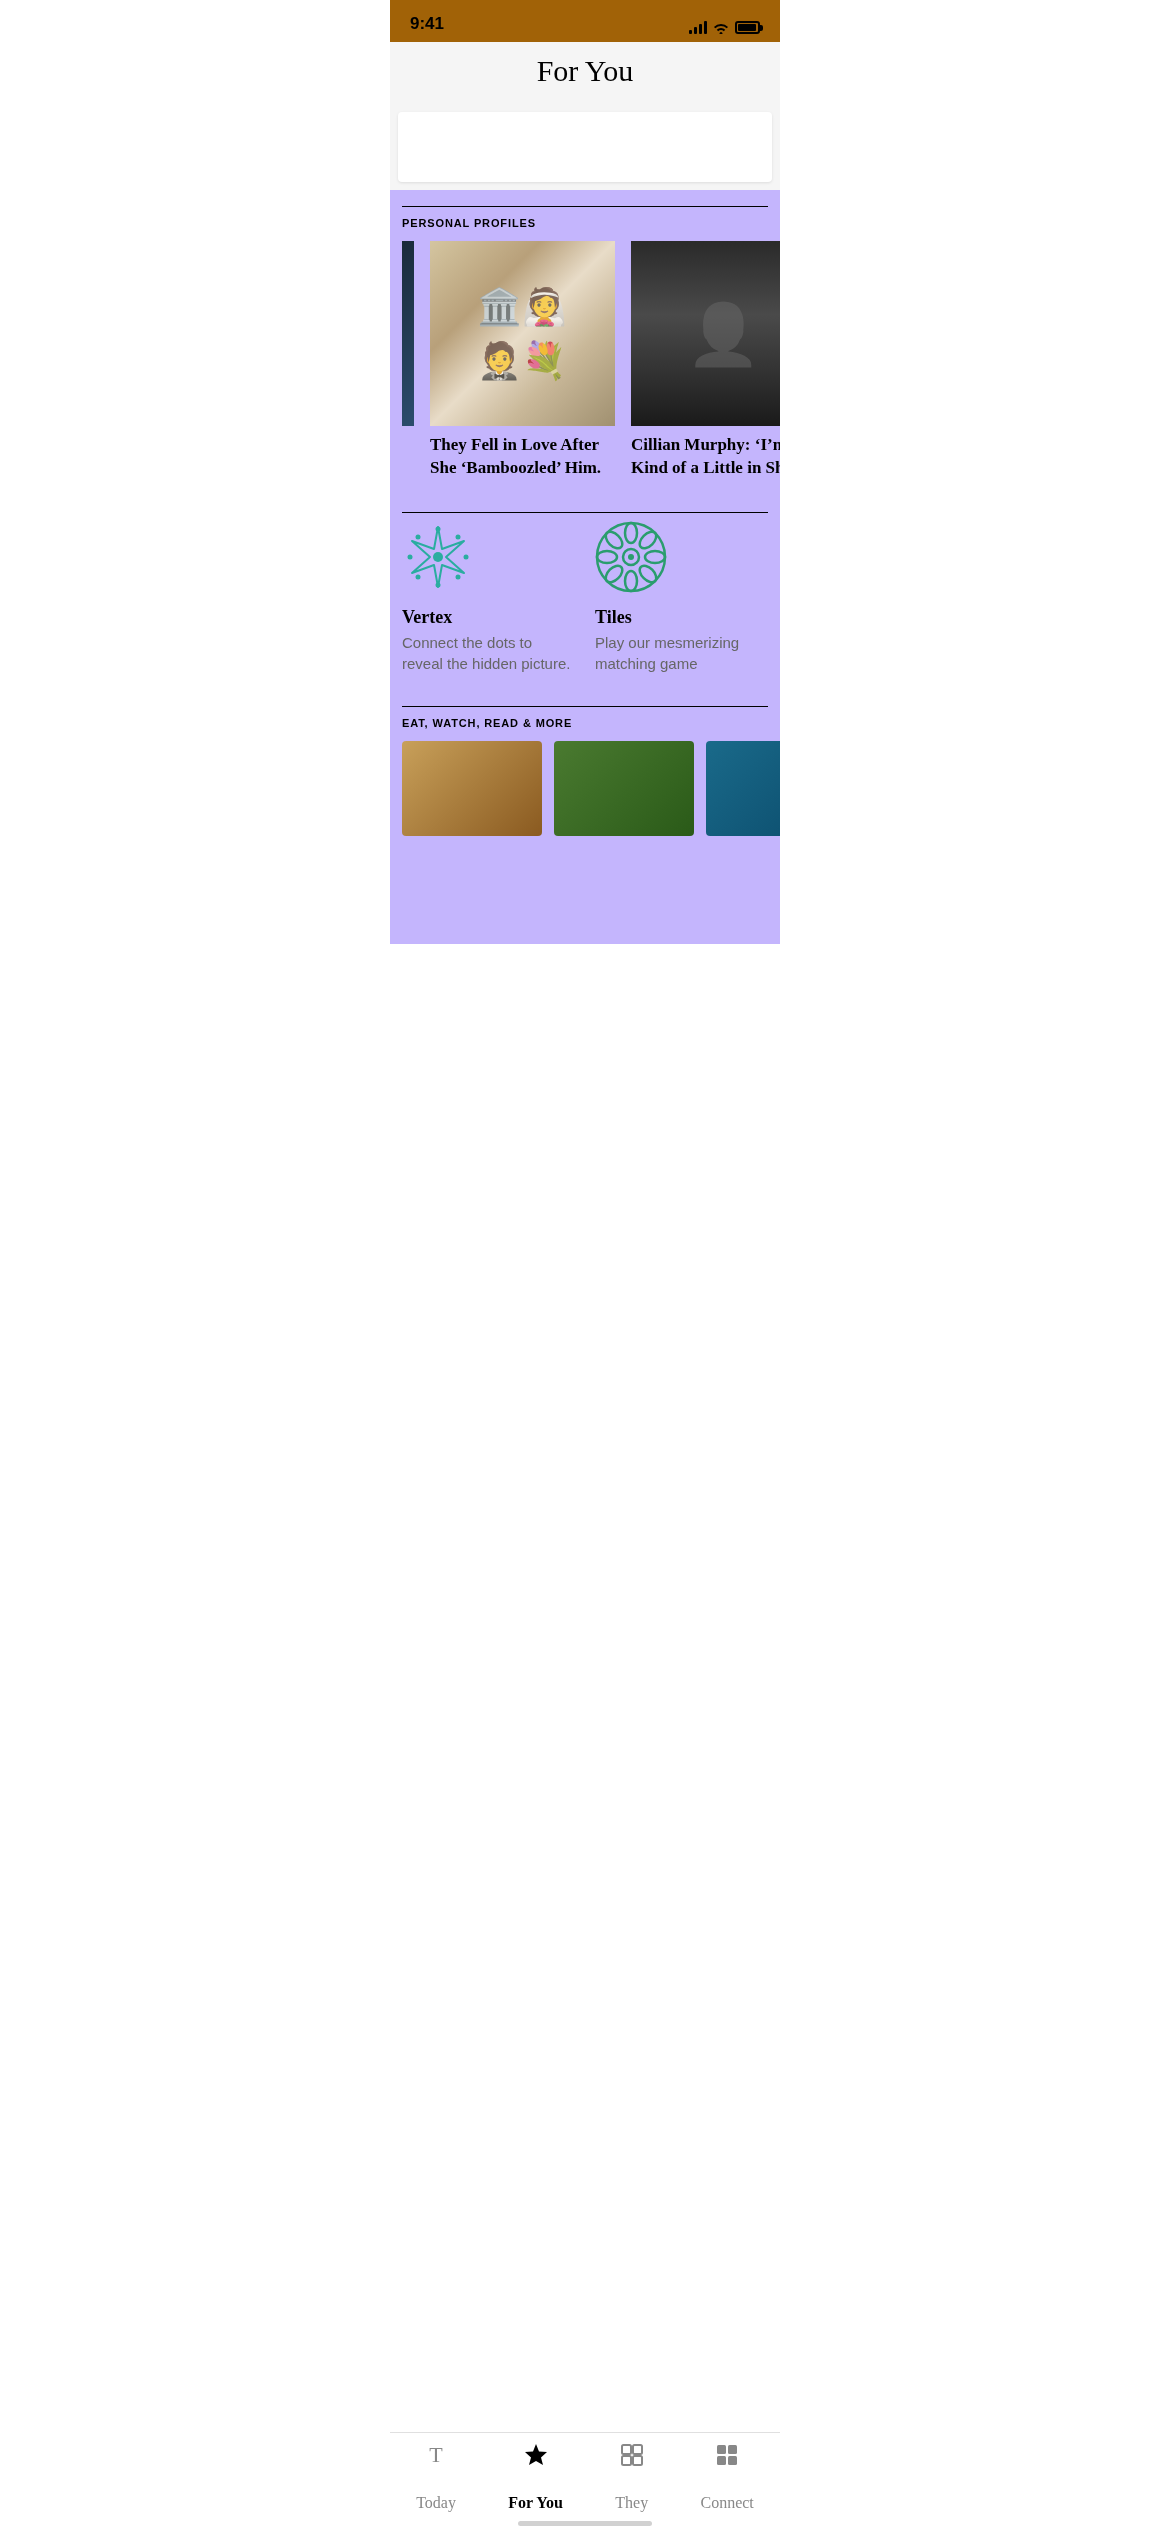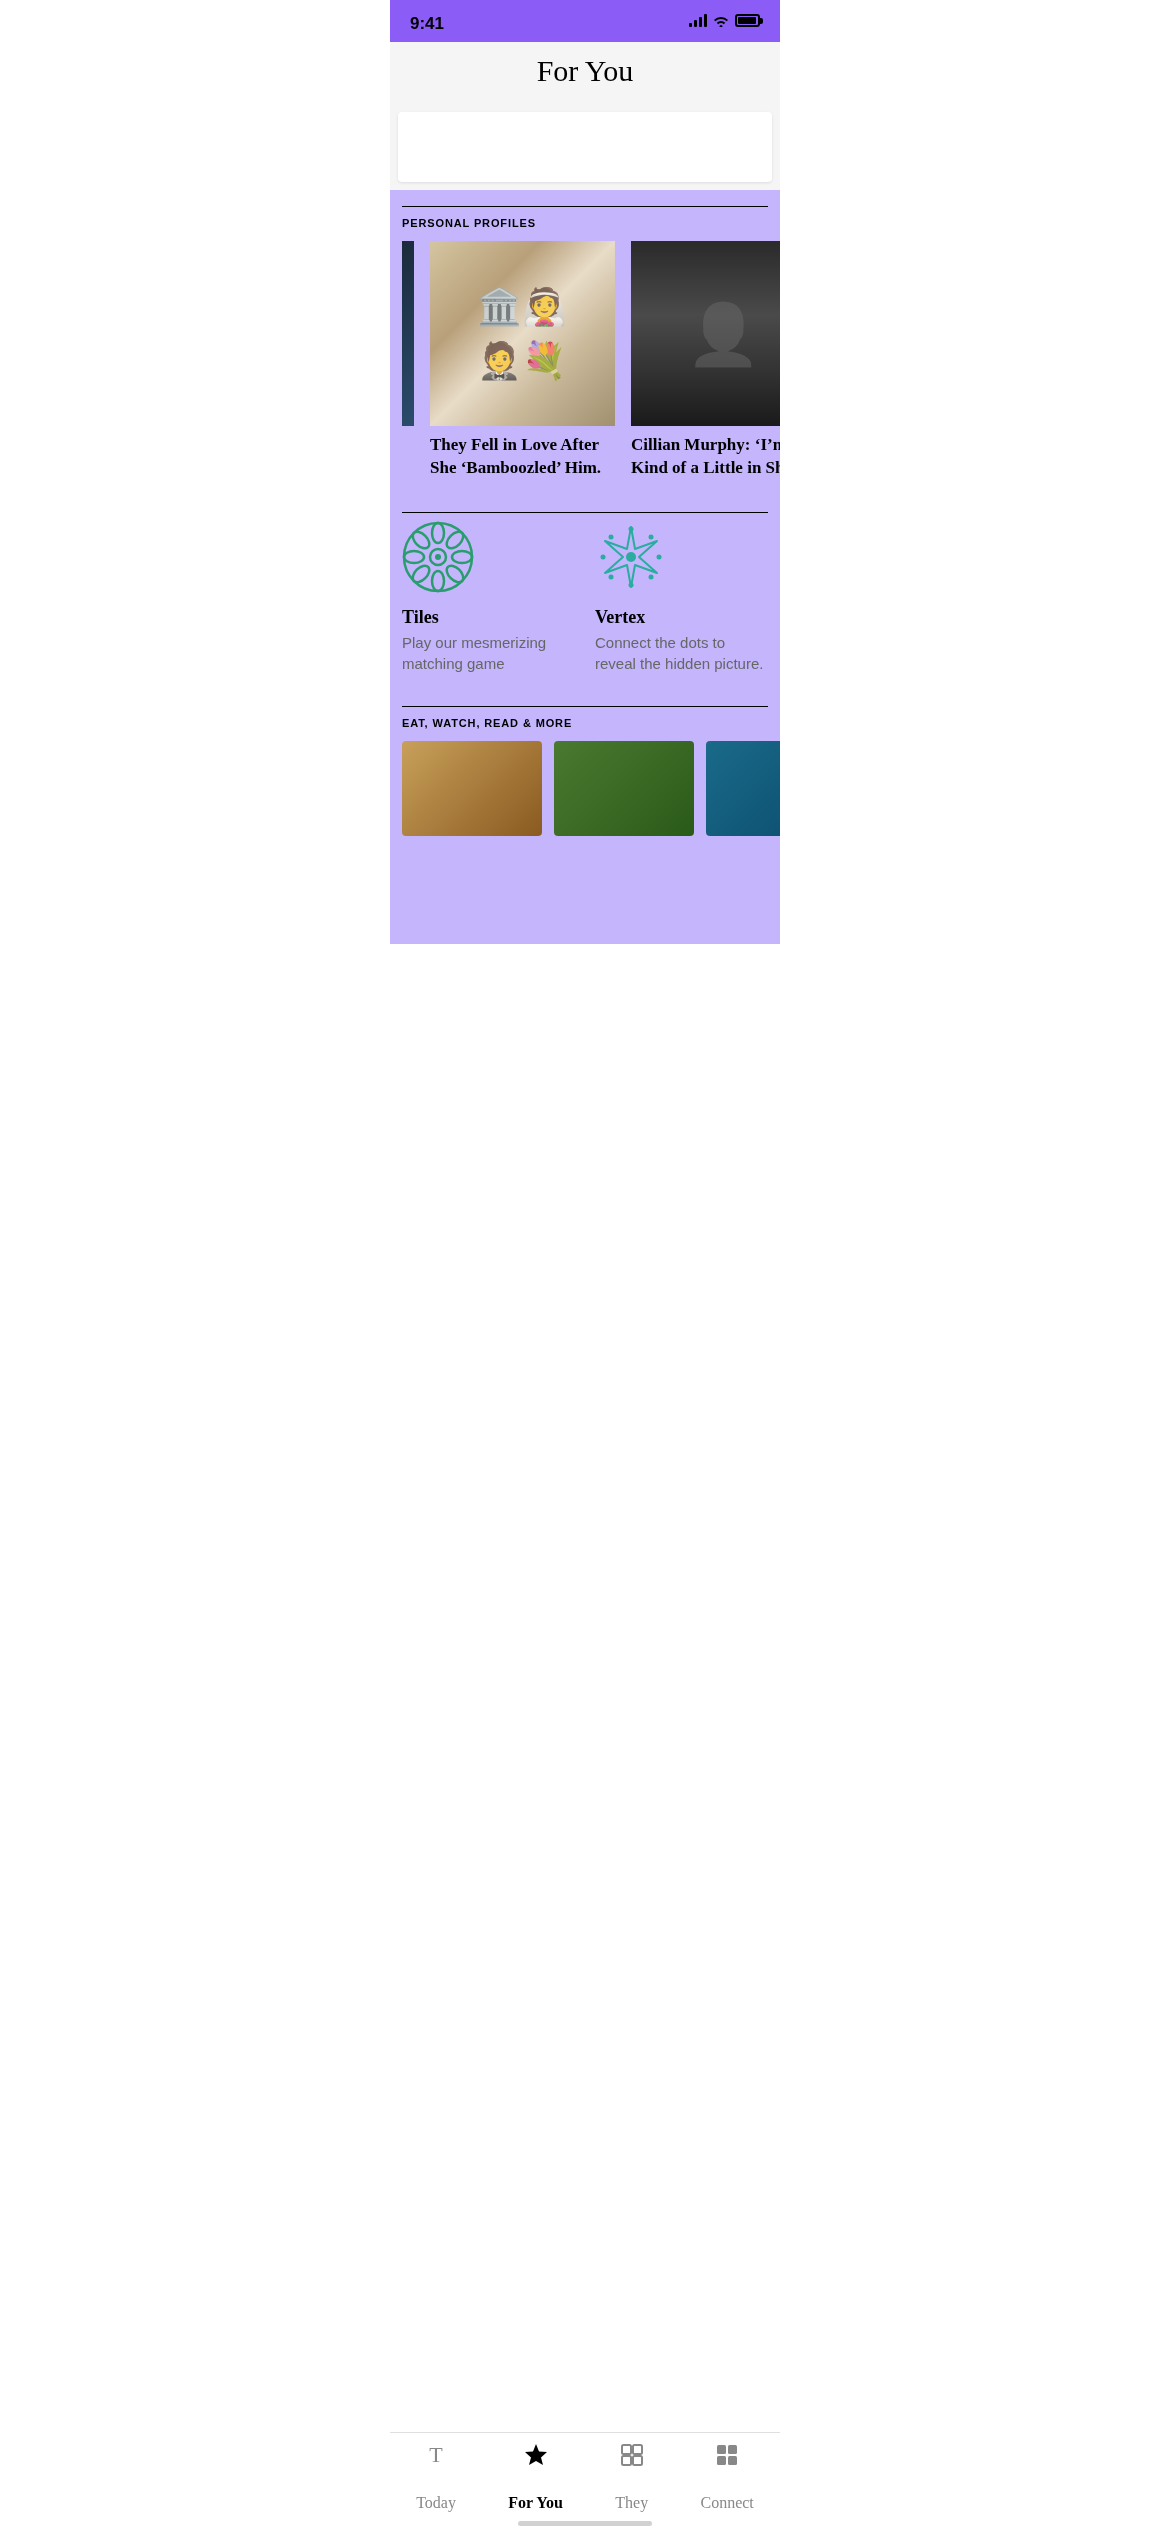--- a/index.html
+++ b/index.html
@@ -12,23 +12,23 @@
       min-height: 844px;
       margin: 0 auto;
       overflow-x: hidden;
       background: #fff;
     }
 
     
     .status-bar {
       display: flex;
       justify-content: space-between;
-      align-items: flex-start;
+      align-items: flex-end;
       padding: 14px 20px 8px;
-      background: #8b5cf6;
+      background: #a16207;
     }
     .status-time {
       font-family: -apple-system, sans-serif;
       font-size: 17px;
       font-weight: 600;
       color: #000;
     }
     .status-icons {
       display: flex;
       align-items: center;
@@ -366,59 +366,59 @@
 
   </div>
 
   <hr class="section-divider">
 
   <div class="games-grid">
 
     <div class="game-item">
       <svg class="game-icon" viewBox="0 0 72 72" xmlns="http://www.w3.org/2000/svg">
 
+        <g fill="none" stroke="#2aada0" stroke-width="2.5" stroke-linejoin="round">
+
+          <polygon points="36,6 40,28 62,20 44,36 62,52 40,44 36,66 32,44 10,52 28,36 10,20 32,28" fill="none" stroke="#2aada0" stroke-width="2"></polygon>
+          <circle cx="36" cy="36" r="5" fill="#2aada0" stroke="none"></circle>
+
+          <circle cx="36" cy="8" r="2.5" fill="#2aada0" stroke="none"></circle>
+          <circle cx="36" cy="64" r="2.5" fill="#2aada0" stroke="none"></circle>
+          <circle cx="8" cy="36" r="2.5" fill="#2aada0" stroke="none"></circle>
+          <circle cx="64" cy="36" r="2.5" fill="#2aada0" stroke="none"></circle>
+          <circle cx="16" cy="16" r="2.5" fill="#2aada0" stroke="none"></circle>
+          <circle cx="56" cy="56" r="2.5" fill="#2aada0" stroke="none"></circle>
+          <circle cx="56" cy="16" r="2.5" fill="#2aada0" stroke="none"></circle>
+          <circle cx="16" cy="56" r="2.5" fill="#2aada0" stroke="none"></circle>
+        </g>
+      </svg>
+      <div class="game-name">Vertex</div>
+      <div class="game-desc">Connect the dots to reveal the hidden picture.</div>
+    </div>
+
+    <div class="game-item">
+      <svg class="game-icon" viewBox="0 0 72 72" xmlns="http://www.w3.org/2000/svg">
+
         <circle cx="36" cy="36" r="34" fill="none" stroke="#2a9d6e" stroke-width="2.5"></circle>
 
         <ellipse cx="36" cy="12" rx="6" ry="10" fill="none" stroke="#2a9d6e" stroke-width="2.5" transform="rotate(0 36 36)"></ellipse>
         <ellipse cx="36" cy="12" rx="6" ry="10" fill="none" stroke="#2a9d6e" stroke-width="2.5" transform="rotate(45 36 36)"></ellipse>
         <ellipse cx="36" cy="12" rx="6" ry="10" fill="none" stroke="#2a9d6e" stroke-width="2.5" transform="rotate(90 36 36)"></ellipse>
         <ellipse cx="36" cy="12" rx="6" ry="10" fill="none" stroke="#2a9d6e" stroke-width="2.5" transform="rotate(135 36 36)"></ellipse>
         <ellipse cx="36" cy="12" rx="6" ry="10" fill="none" stroke="#2a9d6e" stroke-width="2.5" transform="rotate(180 36 36)"></ellipse>
         <ellipse cx="36" cy="12" rx="6" ry="10" fill="none" stroke="#2a9d6e" stroke-width="2.5" transform="rotate(225 36 36)"></ellipse>
         <ellipse cx="36" cy="12" rx="6" ry="10" fill="none" stroke="#2a9d6e" stroke-width="2.5" transform="rotate(270 36 36)"></ellipse>
         <ellipse cx="36" cy="12" rx="6" ry="10" fill="none" stroke="#2a9d6e" stroke-width="2.5" transform="rotate(315 36 36)"></ellipse>
         <circle cx="36" cy="36" r="8" fill="none" stroke="#2a9d6e" stroke-width="2.5"></circle>
         <circle cx="36" cy="36" r="3" fill="#2a9d6e"></circle>
       </svg>
       <div class="game-name">Tiles</div>
       <div class="game-desc">Play our mesmerizing matching game</div>
     </div>
 
-    <div class="game-item">
-      <svg class="game-icon" viewBox="0 0 72 72" xmlns="http://www.w3.org/2000/svg">
-
-        <g fill="none" stroke="#2aada0" stroke-width="2.5" stroke-linejoin="round">
-
-          <polygon points="36,6 40,28 62,20 44,36 62,52 40,44 36,66 32,44 10,52 28,36 10,20 32,28" fill="none" stroke="#2aada0" stroke-width="2"></polygon>
-          <circle cx="36" cy="36" r="5" fill="#2aada0" stroke="none"></circle>
-
-          <circle cx="36" cy="8" r="2.5" fill="#2aada0" stroke="none"></circle>
-          <circle cx="36" cy="64" r="2.5" fill="#2aada0" stroke="none"></circle>
-          <circle cx="8" cy="36" r="2.5" fill="#2aada0" stroke="none"></circle>
-          <circle cx="64" cy="36" r="2.5" fill="#2aada0" stroke="none"></circle>
-          <circle cx="16" cy="16" r="2.5" fill="#2aada0" stroke="none"></circle>
-          <circle cx="56" cy="56" r="2.5" fill="#2aada0" stroke="none"></circle>
-          <circle cx="56" cy="16" r="2.5" fill="#2aada0" stroke="none"></circle>
-          <circle cx="16" cy="56" r="2.5" fill="#2aada0" stroke="none"></circle>
-        </g>
-      </svg>
-      <div class="game-name">Vertex</div>
-      <div class="game-desc">Connect the dots to reveal the hidden picture.</div>
-    </div>
-
   </div>
 
   <hr class="section-divider">
   <div class="section-label">EAT, WATCH, READ &amp; MORE</div>
 
   <div class="eatmore-scroll">
     <div class="eatmore-card img-food1"></div>
     <div class="eatmore-card img-food2"></div>
     <div class="eatmore-card img-food3"></div>
 

